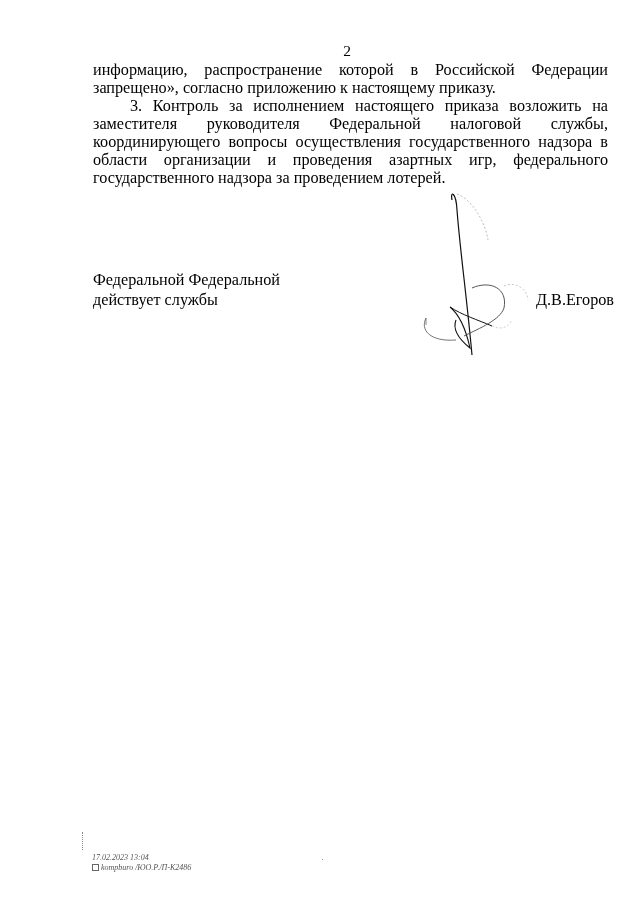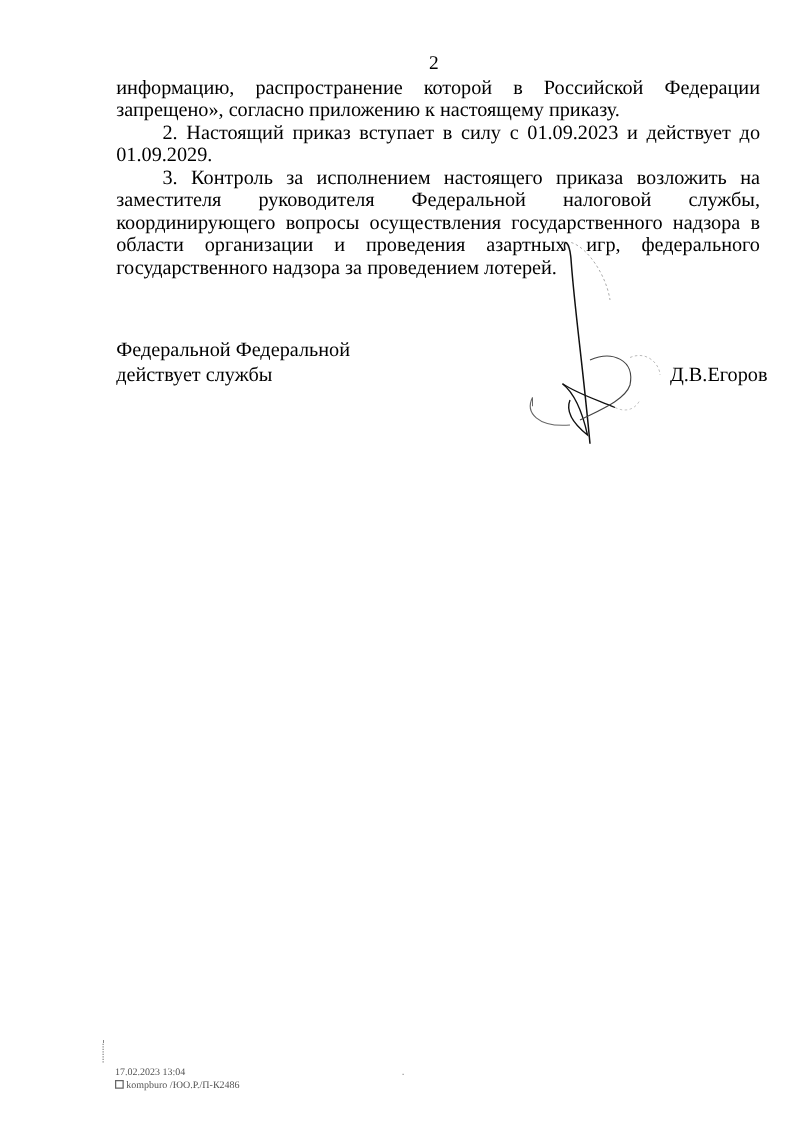--- a/index.html
+++ b/index.html
@@ -58,20 +58,21 @@
       left: 400px;
       top: 180px;
       width: 150px;
       height: 180px;
     }
     .footer {
       position: absolute;
       left: 92px;
       top: 853px;
       font-family: "Liberation Serif", "DejaVu Serif", serif;
+      font-style: italic;
       font-size: 8px;
       line-height: 10px;
       color: #555;
     }
     .footer-icon {
       display: inline-block;
       width: 7px;
       height: 7px;
       border: 1px solid #666;
       margin-right: 2px;
@@ -95,21 +96,20 @@
       background: #999;
     }
   </style>
 </head>
 <body>
 
 <div class="page-number">2</div>
 
 <div class="body-text">
   <p class="para">информацию, распространение которой в Российской Федерации запрещено», согласно приложению к настоящему приказу.</p>
-  <p class="para indent">2. Настоящий приказ вступает в силу с 01.09.2023 и действует до 01.09.2029.</p>
   <p class="para indent">3. Контроль за исполнением настоящего приказа возложить на заместителя руководителя Федеральной налоговой службы, координирующего вопросы осуществления государственного надзора в области организации и проведения азартных игр, федерального государственного надзора за проведением лотерей.</p>
 </div>
 
 <div class="signature-block">
   <div>Федеральной Федеральной</div>
   <div>действует службы</div>
 </div>
 
 <svg class="signature-svg" viewBox="0 0 150 180">
   <path d="M52 20 C50 10, 56 12, 57 30 C60 70, 66 110, 72 175" stroke="#111" stroke-width="1.2" fill="none"></path>

